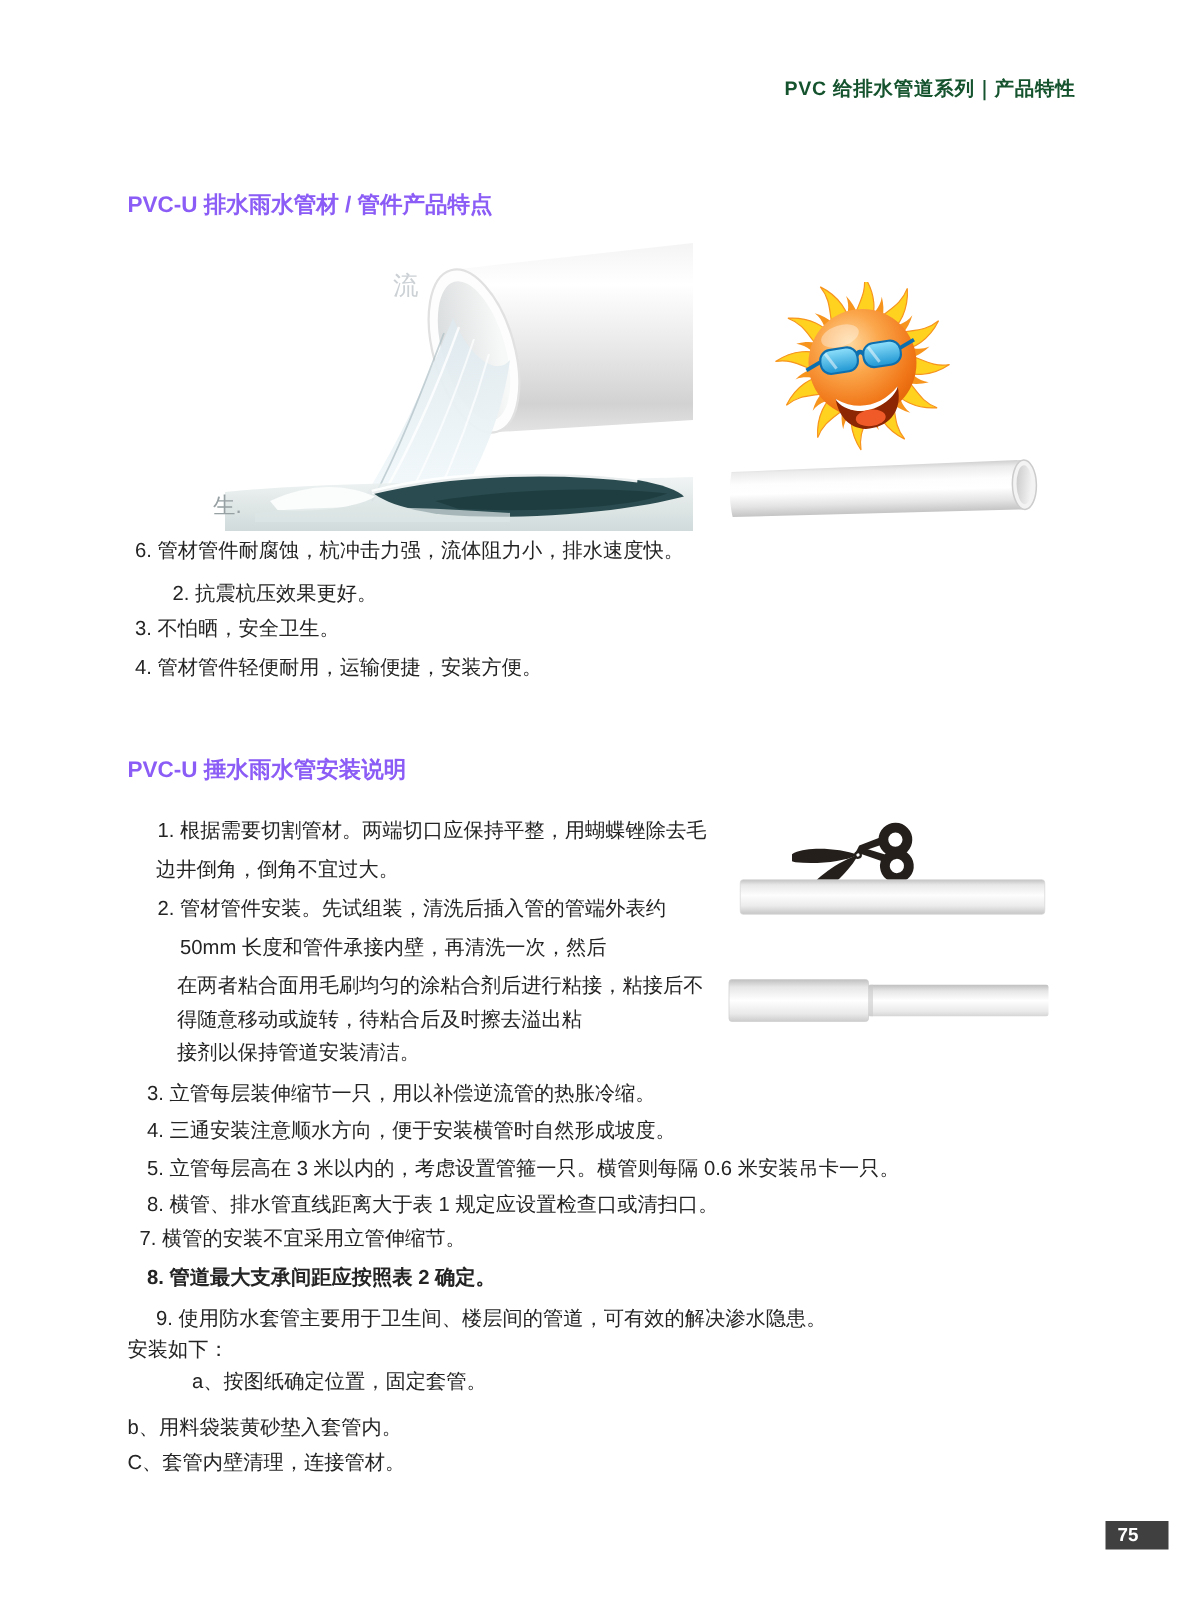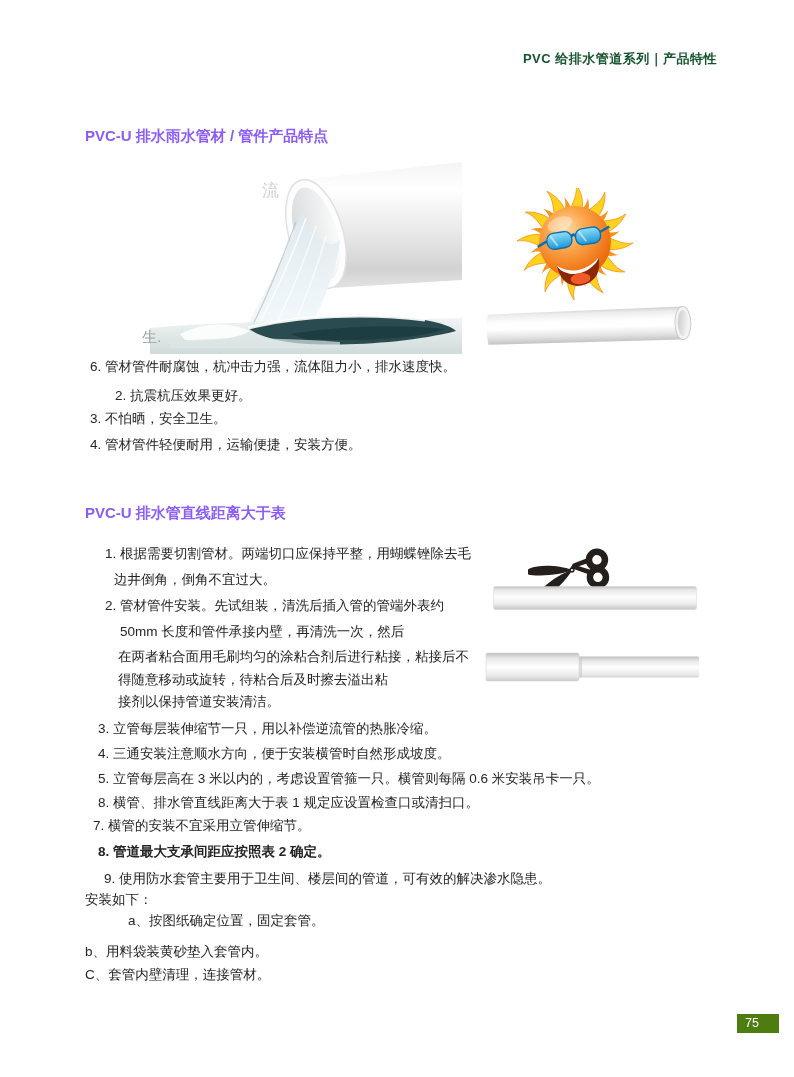--- a/index.html
+++ b/index.html
@@ -14,21 +14,21 @@
     white-space:nowrap;letter-spacing:0.5px;
   }
   .heading{
     position:absolute;font-size:15px;font-weight:700;color:#8b5cf6;white-space:nowrap;
   }
   .t{
     position:absolute;font-size:13.5px;color:#242424;white-space:nowrap;line-height:17px;
   }
   .pagenum{
     position:absolute;left:737px;top:1014px;width:42px;height:19px;
-    background:#4d7c0f;color:#ffffff;font-size:12.5px;font-weight:400;
+    background:#404040;color:#ffffff;font-size:12.5px;font-weight:700;
     line-height:19px;padding-left:8px;box-sizing:border-box;
   }
   svg{position:absolute;display:block;}
 </style>
 </head>
 <body>
 
 <div class="page">
 
   <div class="header-title">PVC 给排水管道系列｜产品特性</div>
@@ -214,21 +214,21 @@
       <ellipse cx="199" cy="21.5" rx="8" ry="16.5" fill="#f3f3f3" stroke="#cccccc" stroke-width="1"></ellipse>
       <ellipse cx="199" cy="21.5" rx="5.2" ry="13" fill="url(#pgAm)"></ellipse>
     </g>
   </svg>
 
   <div class="t" style="left:90px;top:358px;">6. 管材管件耐腐蚀，杭冲击力强，流体阻力小，排水速度快。</div>
   <div class="t" style="left:90px;top:387px;margin-left:25px;">2. 抗震杭压效果更好。</div>
   <div class="t" style="left:90px;top:410px;">3. 不怕晒，安全卫生。</div>
   <div class="t" style="left:90px;top:436px;">4. 管材管件轻便耐用，运输便捷，安装方便。</div>
 
-  <div class="heading" style="left:85px;top:504px;">PVC-U 排水管直线距离大于表</div>
+  <div class="heading" style="left:85px;top:504px;">PVC-U 捶水雨水管安装说明</div>
 
   <svg style="left:528px;top:530px;" width="100" height="70" viewBox="0 0 100 70">
     <defs>
       <g id="shalf">
         <path d="M0,0 C-12,-6 -32,-9 -42,-6 C-47,-4 -47,-1 -42,0.5 C-28,3.5 -10,3.5 0,0 Z" fill="#241f1b"></path>
         <path d="M-1,-2 L16,6 L19,2 L5,-4 Z" fill="#241f1b"></path>
         <circle cx="25" cy="10" r="8" fill="none" stroke="#241f1b" stroke-width="6.5"></circle>
       </g>
     </defs>
     <g transform="translate(44,40) rotate(-10)">
@@ -268,21 +268,21 @@
           <stop offset="0.85" stop-color="#e9e9e9"></stop>
         <stop offset="1" stop-color="#d5d5d5"></stop>
       </linearGradient>
     </defs>
     <rect x="2" y="2" width="93" height="28" rx="2" fill="url(#pgC)" stroke="#cfcfcf" stroke-width="0.5"></rect>
     <rect x="95" y="5.5" width="120" height="21" rx="1.5" fill="url(#pgD)"></rect>
     <rect x="95" y="5.5" width="3" height="21" fill="#c9c9c9" opacity="0.6"></rect>
   </svg>
 
   <div class="t" style="left:105px;top:545px;">1. 根据需要切割管材。两端切口应保持平整，用蝴蝶锉除去毛</div>
-  <div class="t" style="left:114px;top:571px;font-family:Liberation Serif, serif;">边井倒角，倒角不宜过大。</div>
+  <div class="t" style="left:104px;top:571px;font-family:Liberation Serif, serif;">边井倒角，倒角不宜过大。</div>
   <div class="t" style="left:105px;top:597px;">2. 管材管件安装。先试组装，清洗后插入管的管端外表约</div>
   <div class="t" style="left:120px;top:623px;">50mm 长度和管件承接内壁，再清洗一次，然后</div>
   <div class="t" style="left:118px;top:648px;">在两者粘合面用毛刷均匀的涂粘合剂后进行粘接，粘接后不</div>
   <div class="t" style="left:118px;top:671px;">得随意移动或旋转，待粘合后及时擦去溢出粘</div>
   <div class="t" style="left:118px;top:693px;">接剂以保持管道安装清洁。</div>
   <div class="t" style="left:98px;top:720px;">3. 立管每层装伸缩节一只，用以补偿逆流管的热胀冷缩。</div>
   <div class="t" style="left:98px;top:745px;">4. 三通安装注意顺水方向，便于安装横管时自然形成坡度。</div>
   <div class="t" style="left:98px;top:770px;">5. 立管每层高在 3 米以内的，考虑设置管箍一只。横管则每隔 0.6 米安装吊卡一只。</div>
   <div class="t" style="left:98px;top:794px;">8. 横管、排水管直线距离大于表 1 规定应设置检查口或清扫口。</div>
   <div class="t" style="left:93px;top:817px;">7. 横管的安装不宜采用立管伸缩节。</div>

